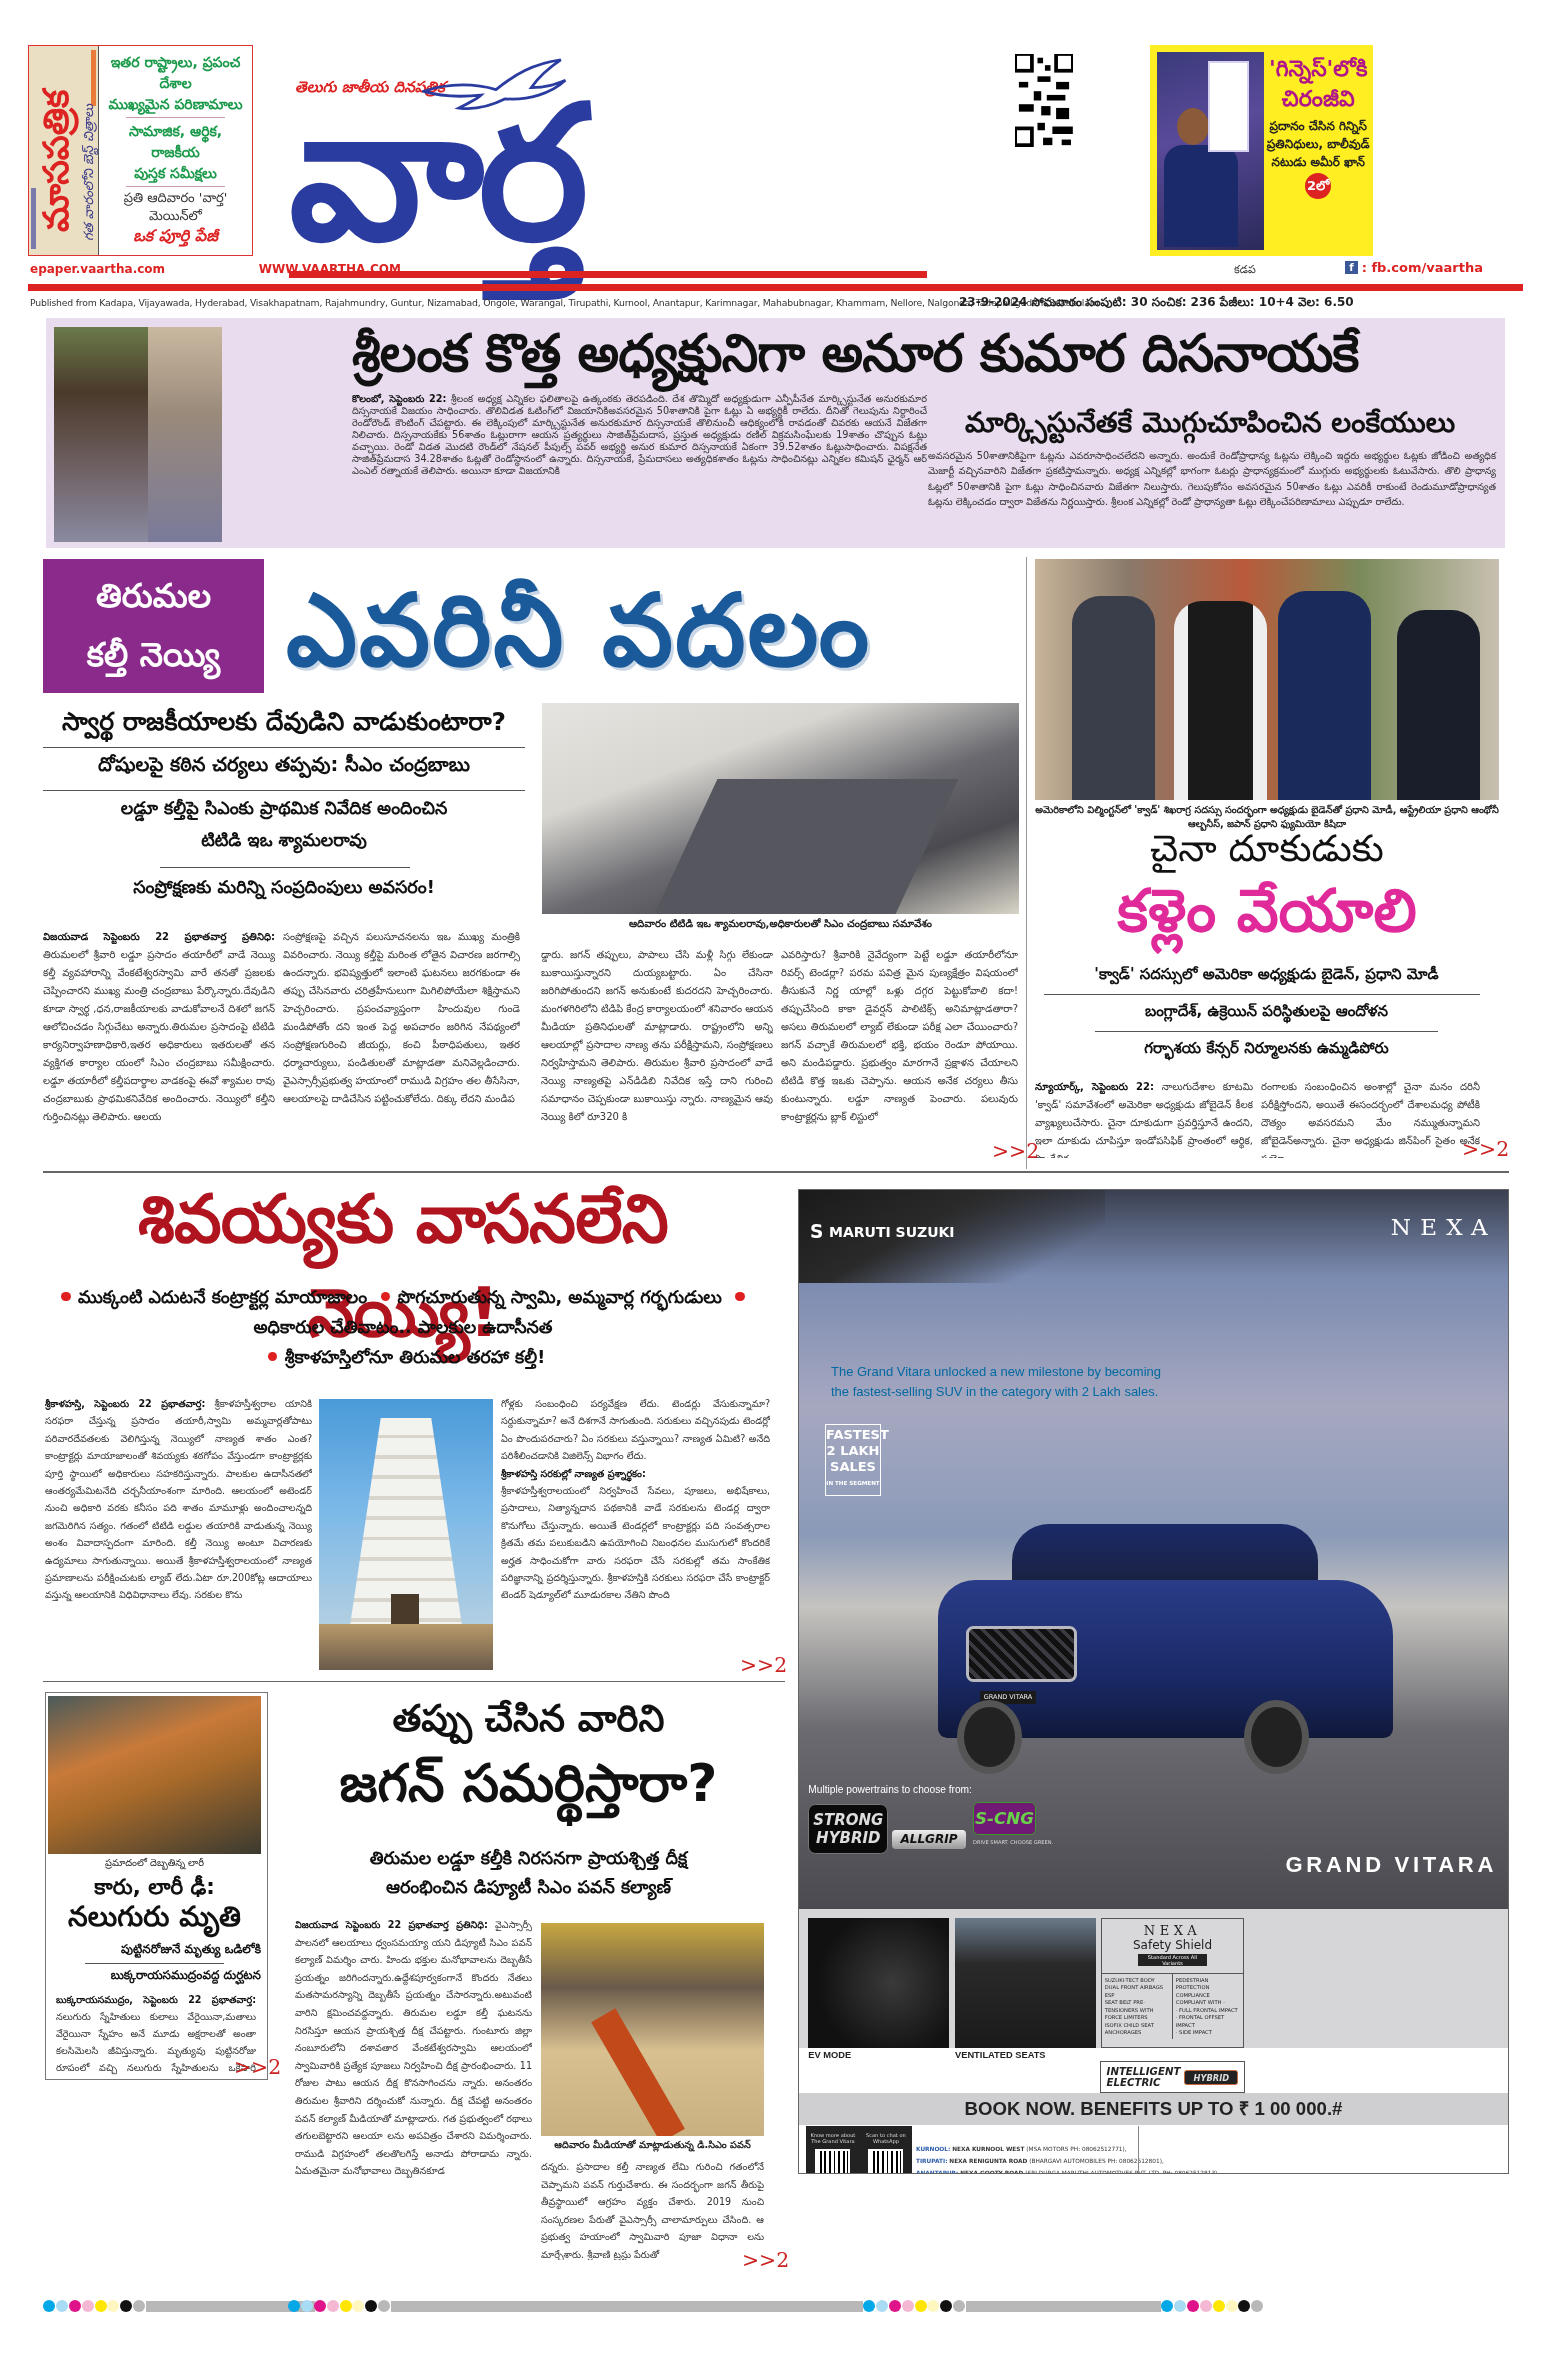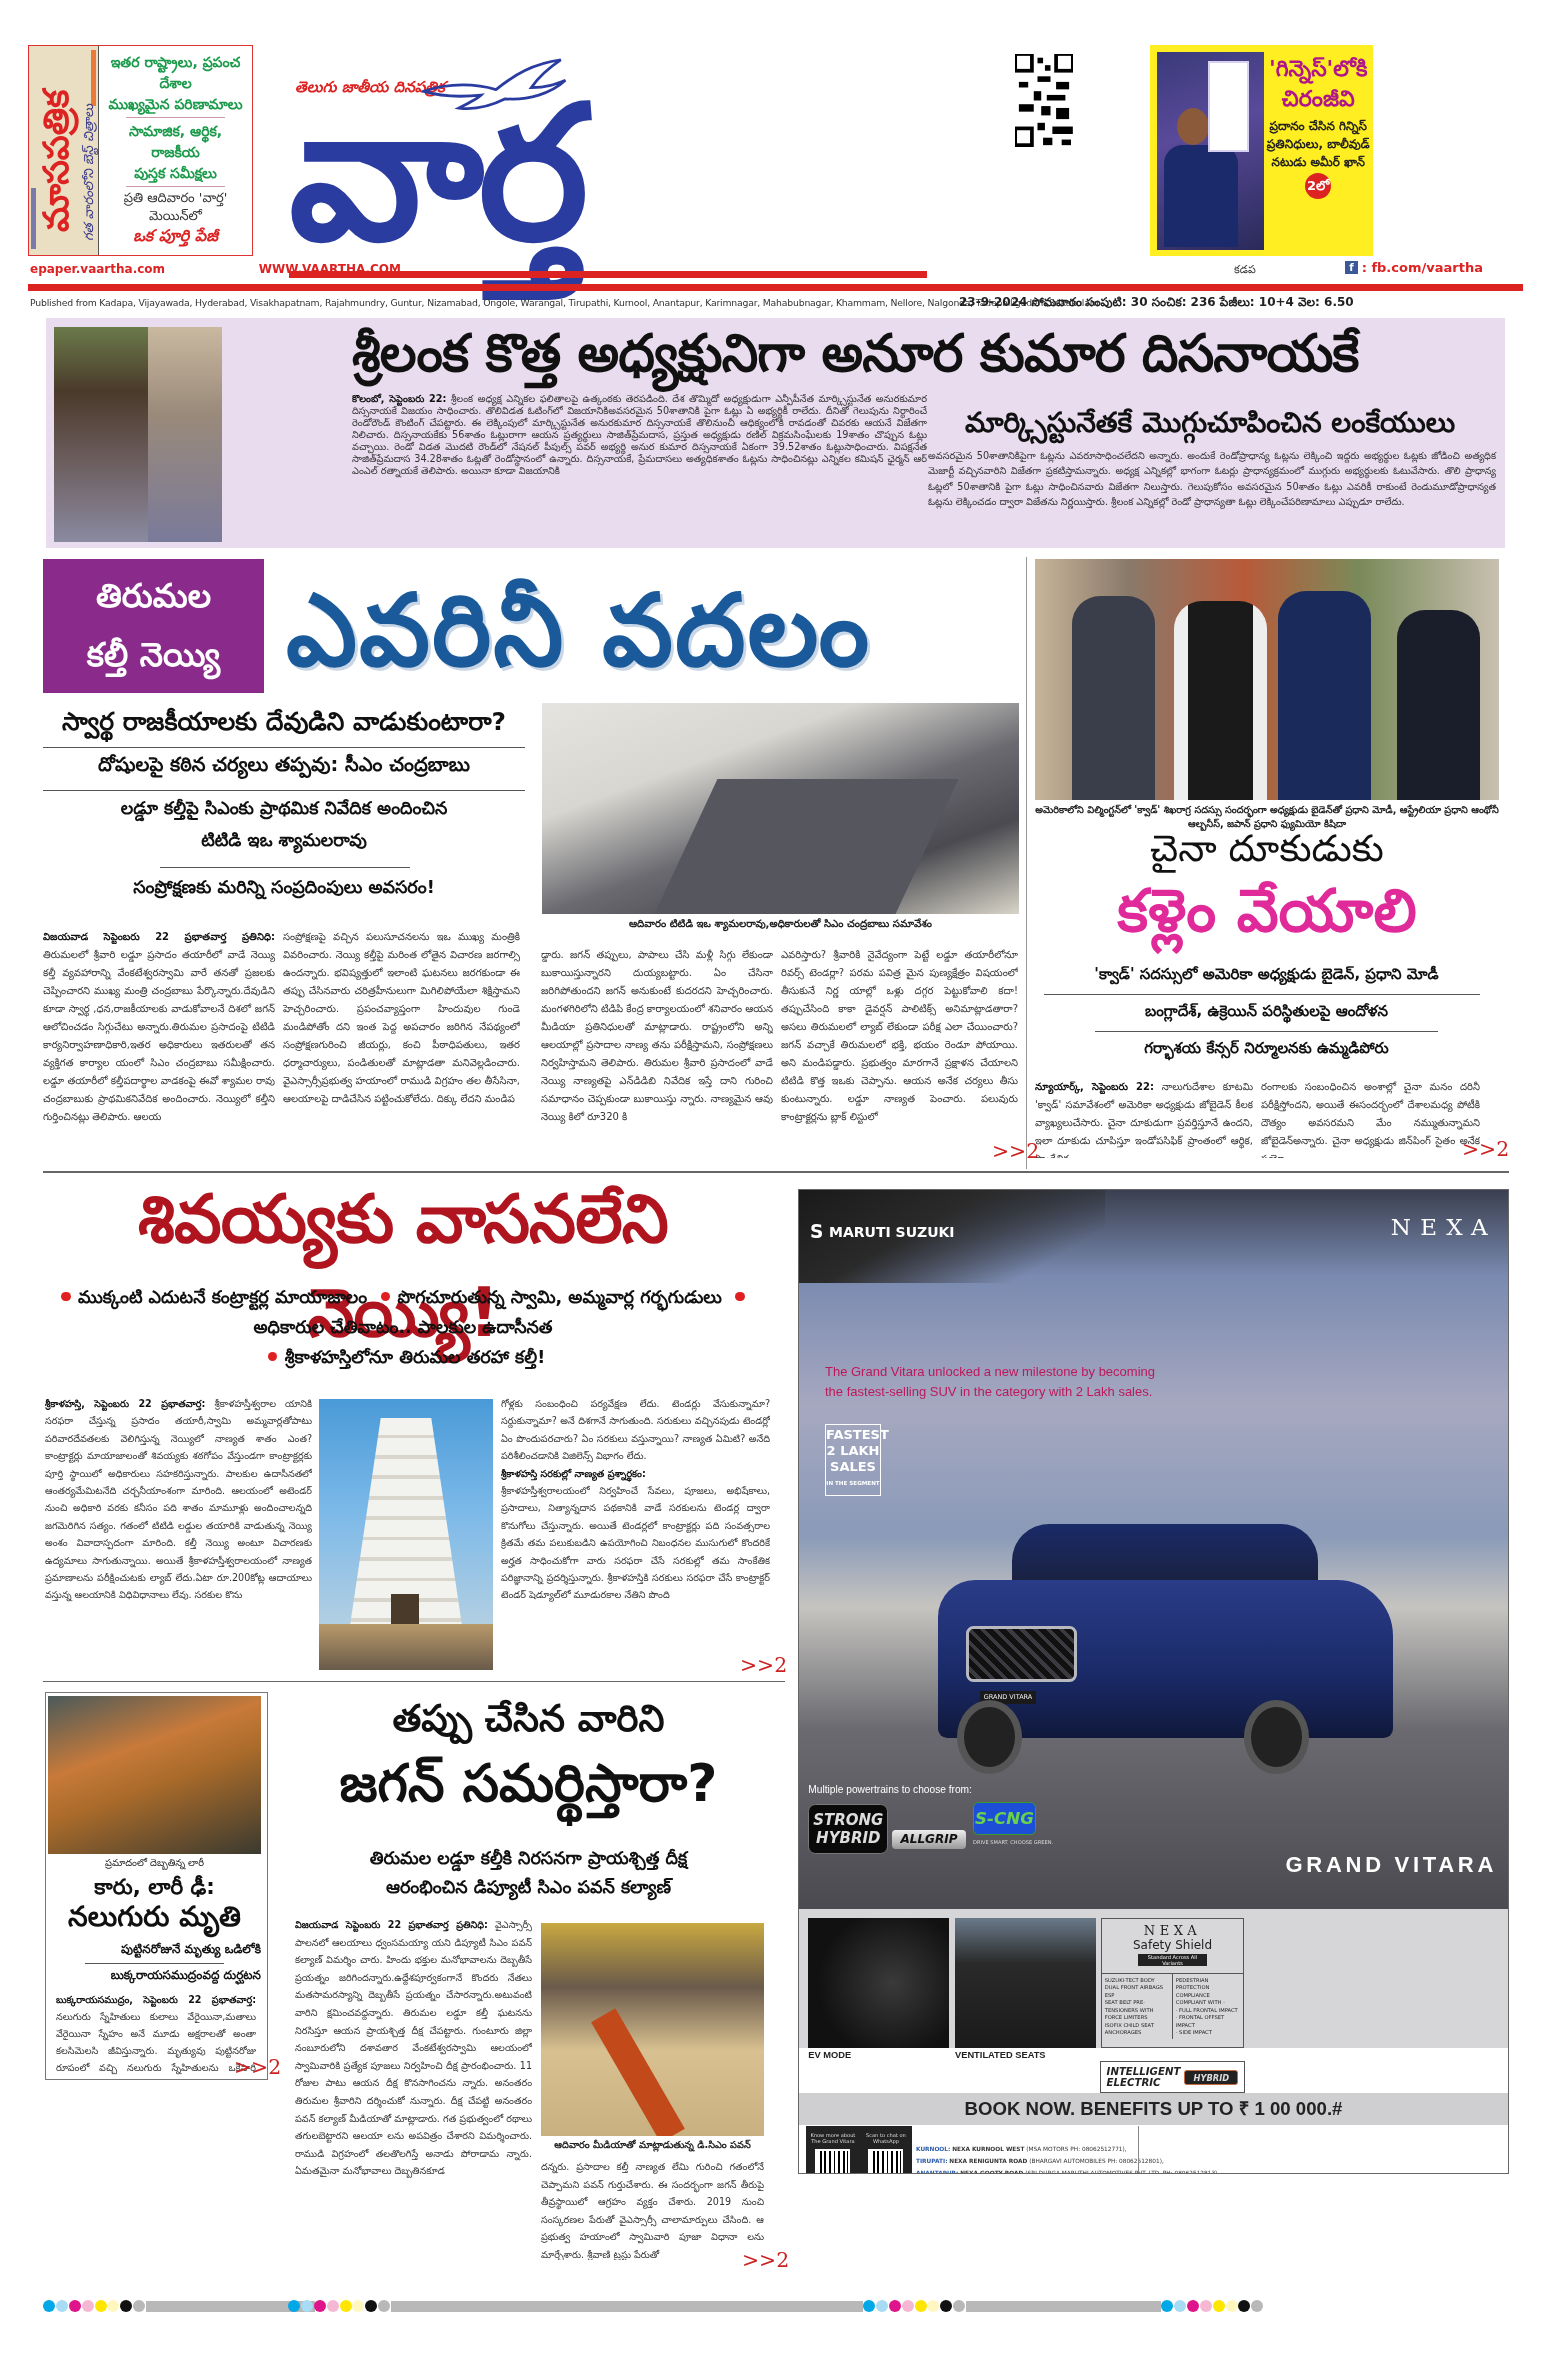--- a/index.html
+++ b/index.html
@@ -102,34 +102,34 @@
   .pk-caption { left: 541px; top: 2139px; width: 223px; text-align: center; font-size: 9.7px; font-weight: bold; color: #222; }
 
   
   .ad { left: 798px; top: 1189px; width: 711px; height: 985px; border: 0.9px solid #666; overflow: hidden; background: #fff; }
   .ad-hero { position: absolute; left: 0; top: 0; width: 100%; height: 719px; background: linear-gradient(180deg, #3a4050 0%, #7a8ab0 12%, #a6a8c0 30%, #8a9ab8 48%, #c6c4c0 58%, #6a6a70 75%, #4a4a50 100%); }
   .ad-roof { position: absolute; left: 0; top: 0; width: 306px; height: 93px; background: linear-gradient(150deg, #1a1a1a 0%, #2a2a2a 40%, transparent 80%); }
   .ad-brand { position: absolute; left: 11px; top: 31px; color: #fff; font-weight: bold; font-size: 14px; display: flex; align-items: center; gap: 5.6px; }
   .ad-brand .s-icon { font-size: 18.6px; font-weight: bold; }
   .ad-nexa { position: absolute; right: 11px; top: 24px; color: #fff; font-family: "DejaVu Serif", serif; font-size: 23px; letter-spacing: 9.3px; }
   .ad-title { position: absolute; left: 26px; top: 91px; color: #fff; font-weight: bold; font-size: 29px; line-height: 37px; font-family: "Liberation Sans", sans-serif; }
-  .ad-desc { position: absolute; left: 26px; top: 172px; color: #be185d; font-size: 13px; line-height: 19.5px; font-family: "Liberation Sans", sans-serif; }
+  .ad-desc { position: absolute; left: 32px; top: 172px; color: #0369a1; font-size: 13px; line-height: 19.5px; font-family: "Liberation Sans", sans-serif; }
   .ad-badge { position: absolute; left: 26px; top: 234px; width: 56px; height: 72px; border: 0.9px solid #fff; color: #fff; text-align: center; font-weight: bold; font-size: 13px; line-height: 16px; padding-top: 1.9px; }
   .ad-badge .small { font-size: 5.6px; }
   .car { position: absolute; left: 139px; top: 334px; width: 455px; height: 250px; }
   .car .body { position: absolute; left: 0; top: 56px; width: 455px; height: 158px; background: linear-gradient(180deg, #2a3c88 0%, #1a2a68 60%, #10183a 100%); border-radius: 37px 56px 9.3px 9.3px; }
   .car .roof { position: absolute; left: 74px; top: 0; width: 306px; height: 83px; background: linear-gradient(180deg, #1a2a68 0%, #1a1e30 100%); border-radius: 37px 37px 0 0; }
   .car .grille { position: absolute; left: 28px; top: 102px; width: 111px; height: 56px; background: repeating-linear-gradient(45deg, #111 0 5.6px, #3a3a40 5.6px 9.3px); border: 3.7px solid #b8b8c0; border-radius: 7.4px; }
   .car .plate { position: absolute; left: 42px; top: 167px; width: 56px; height: 13px; background: #1a1a1a; color: #eee; font-size: 6.5px; text-align: center; line-height: 13px; }
   .car .wheel { position: absolute; top: 176px; width: 65px; height: 74px; border-radius: 50%; background: #222; border: 7.4px solid #555; }
   .ad-powertrain { position: absolute; left: 9.3px; top: 594px; color: #fff; font-size: 10.2px; font-family: "Liberation Sans", sans-serif; }
   .pt-logo { position: absolute; font-weight: bold; font-style: italic; text-align: center; }
   .pt-strong { left: 9.3px; top: 614px; width: 80px; height: 50px; background: #0a0a0a; color: #ddd; border: 0.9px solid #777; border-radius: 7.4px; font-size: 15px; line-height: 18.6px; padding-top: 5.6px; }
   .pt-allgrip { left: 93px; top: 640px; width: 74px; height: 18.6px; background: linear-gradient(180deg, #eee, #999); color: #111; font-size: 12px; line-height: 18.6px; border-radius: 3.7px; }
-  .pt-cng { left: 174px; top: 612px; width: 63px; height: 33px; background: #1d4ed8; color: #6ad24a; border: 1.9px solid #3a9a2a; border-radius: 5.6px; font-size: 16.7px; line-height: 30px; }
+  .pt-cng { left: 174px; top: 612px; width: 63px; height: 33px; background: #701a75; color: #6ad24a; border: 1.9px solid #3a9a2a; border-radius: 5.6px; font-size: 16.7px; line-height: 30px; }
   .pt-cng-sub { position: absolute; left: 174px; top: 649px; font-size: 5.1px; color: #ddd; }
   .gv-wordmark { position: absolute; right: 11px; top: 662px; color: #fff; font-size: 22px; font-weight: bold; letter-spacing: 3.7px; font-family: "Liberation Sans", sans-serif; }
 
   .ad-grey { position: absolute; left: 0; top: 719px; width: 100%; height: 139px; background: #d6d6d8; }
   .feat-photo { position: absolute; top: 9.3px; height: 130px; }
   .ev-photo { left: 9.3px; width: 141px; background: radial-gradient(circle at 60% 50%, #3a3a3a 0%, #111 70%); }
   .vs-photo { left: 156px; width: 141px; background: linear-gradient(180deg, #6a7a8a 0%, #2a2a2a 35%, #1a1a1a 100%); }
   .feat-label { position: absolute; top: 141px; font-size: 9.3px; font-weight: bold; color: #222; font-family: "Liberation Sans", sans-serif; }
   .safety { position: absolute; left: 302px; top: 9.3px; width: 143px; height: 130px; border: 0.9px solid #555; background: #d8d8da; }
   .safety .nx { text-align: center; font-family: "DejaVu Serif", serif; font-size: 13px; letter-spacing: 4.6px; margin-top: 3.7px; color: #222; }

